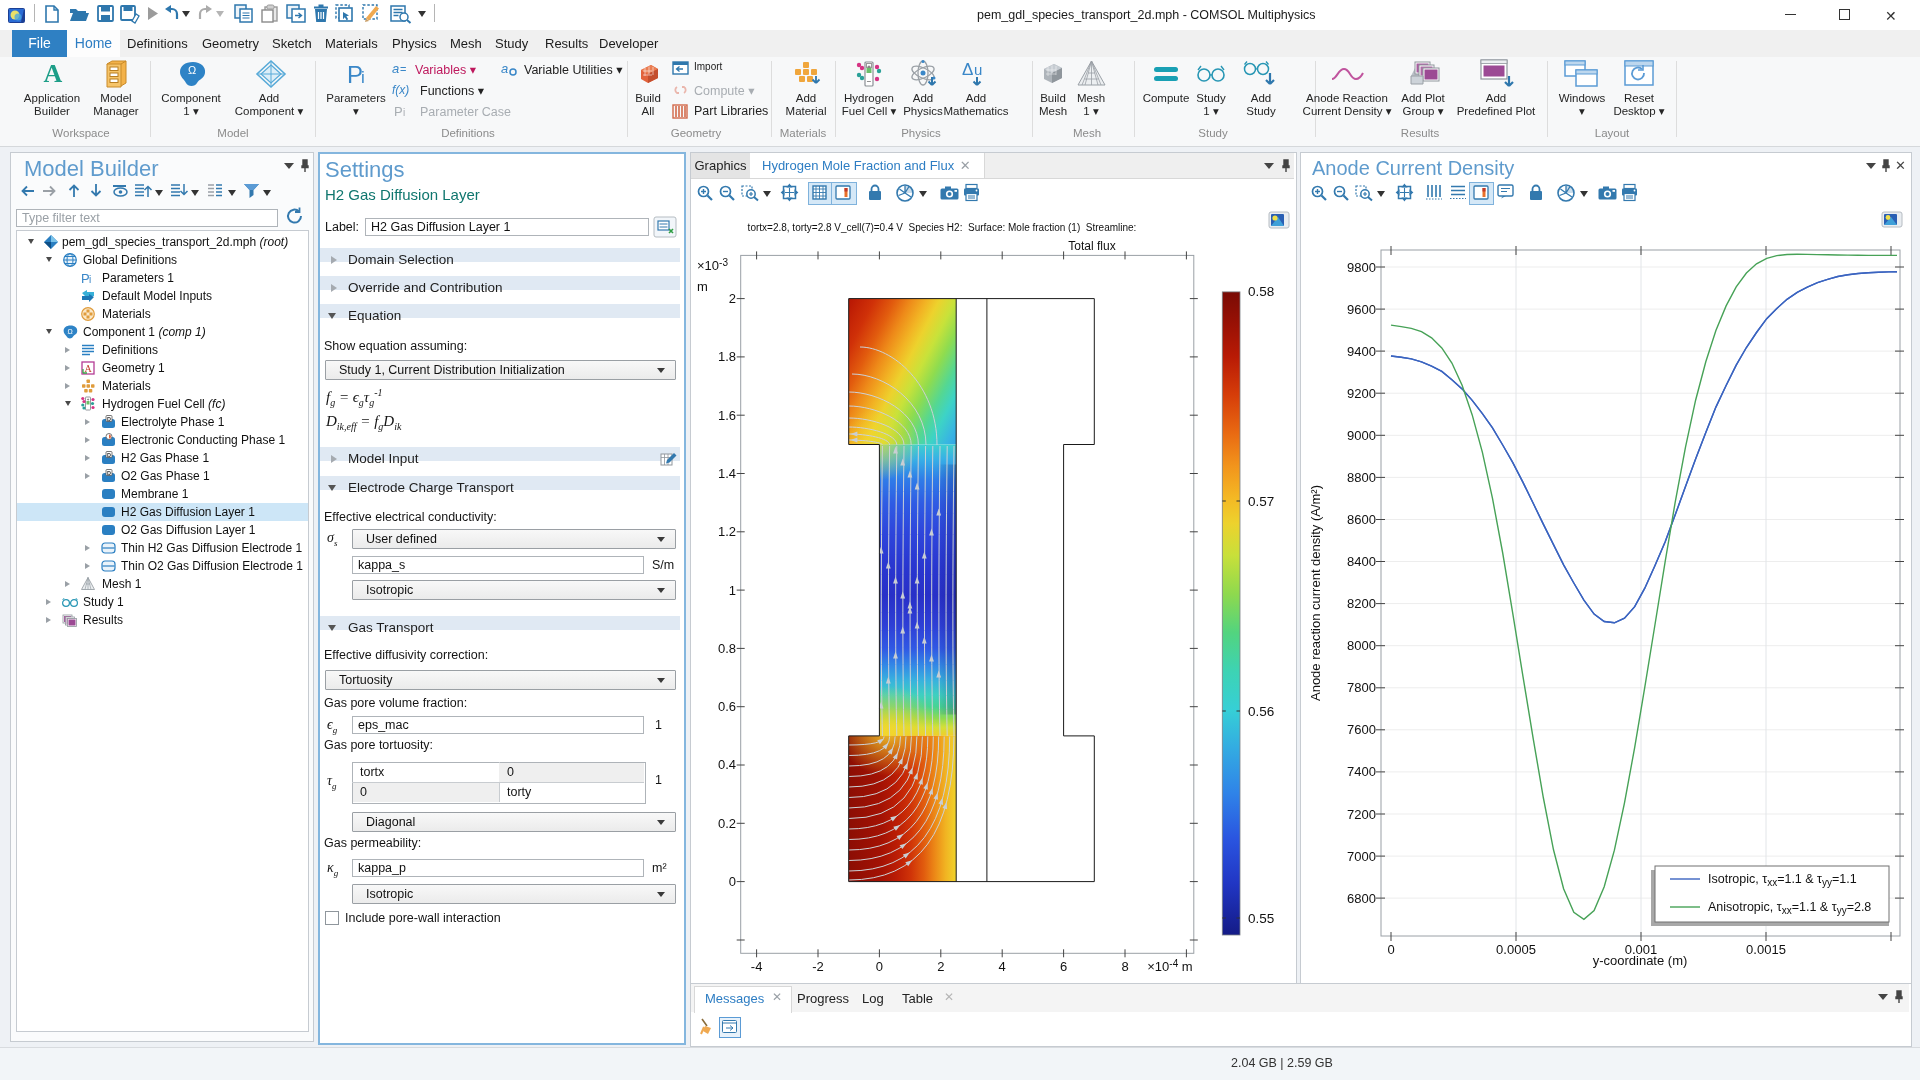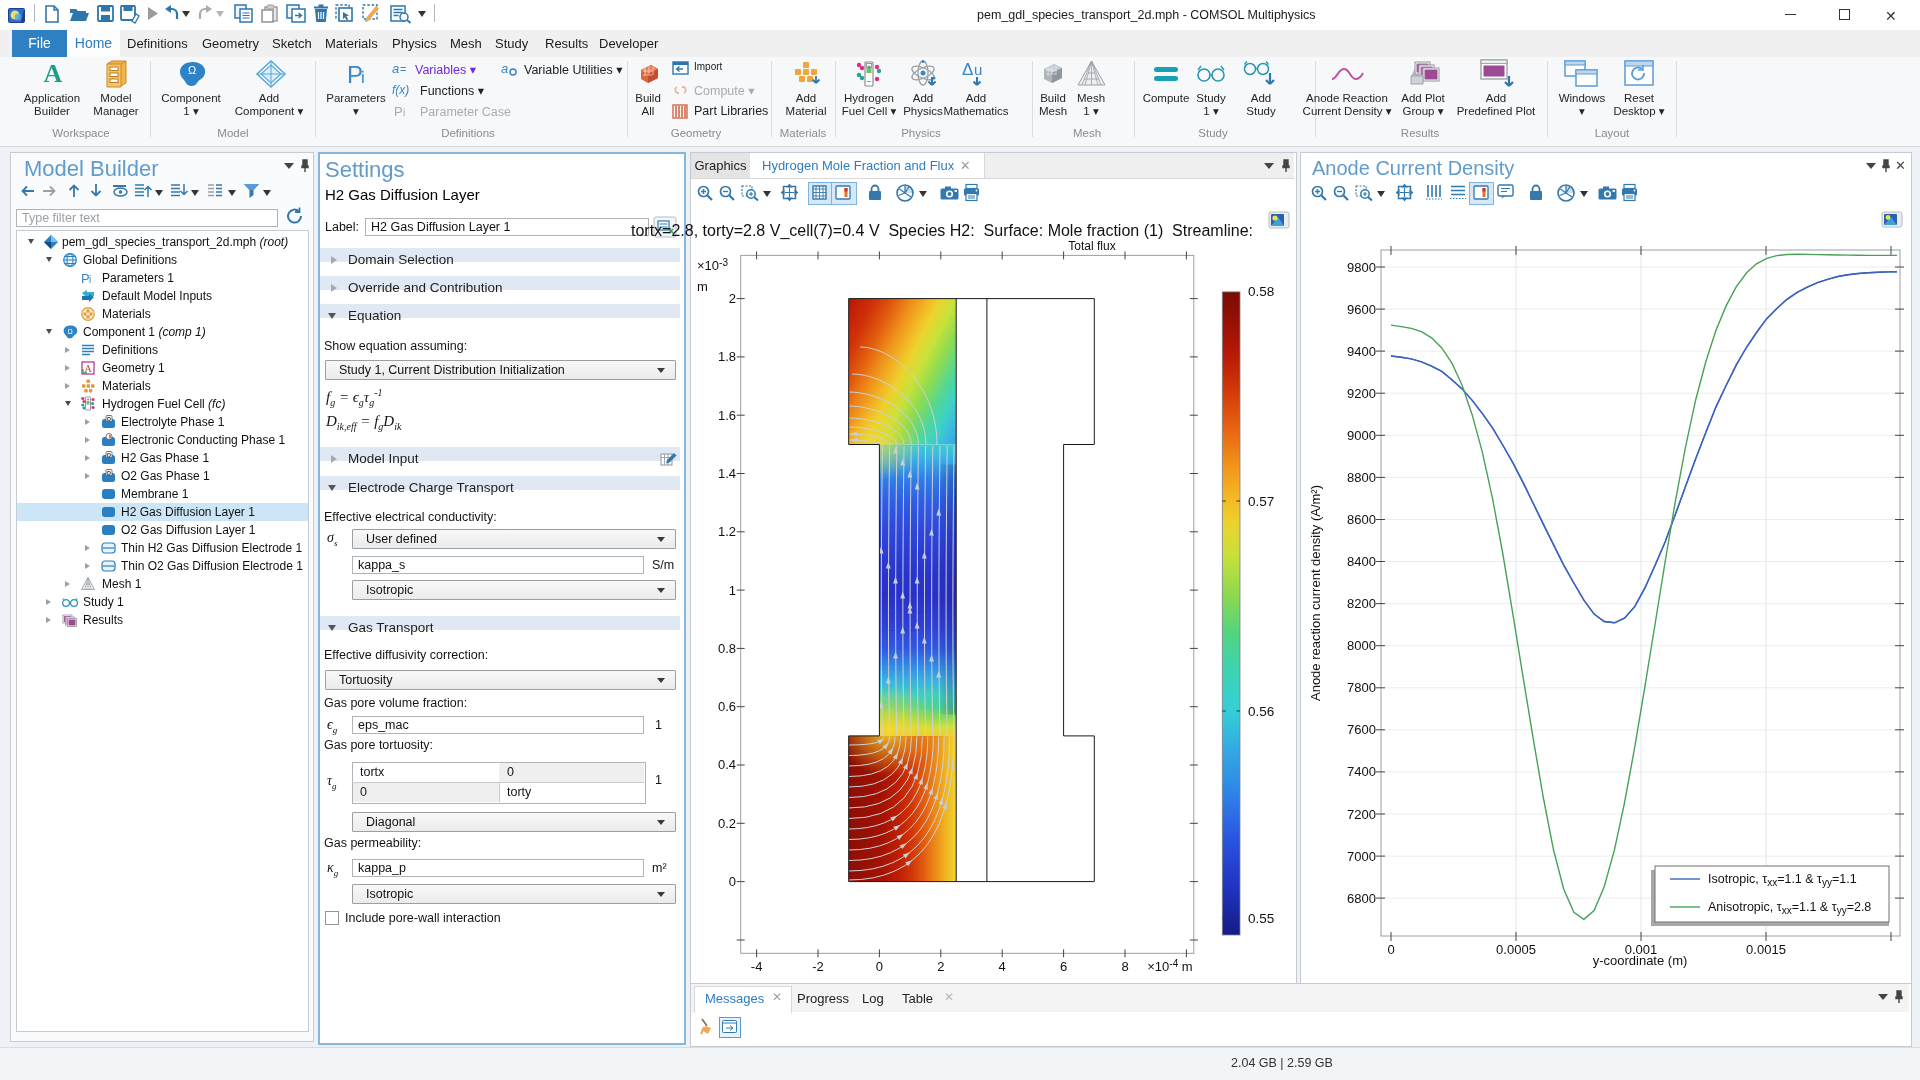--- a/index.html
+++ b/index.html
@@ -171,21 +171,21 @@
 
 <svg style="left:345px;top:62px" width="26" height="26" viewBox="0 0 26 26">
         <text x="2" y="21" font-size="24" fill="#3a87c8" font-family="Liberation Sans">P</text>
         <text x="16" y="21" font-size="17" fill="#3a87c8" font-family="Liberation Sans">i</text>
       </svg>
 <div class="rtxt" style="left:356px;top:92px;">Parameters<br>▾</div>
 <svg style="left:392px;top:62px" width="22" height="13" viewBox="0 0 22 13">
         <text x="0" y="11" font-size="13" font-style="italic" fill="#3a87c8" font-family="Liberation Sans">a</text>
         <text x="8" y="11" font-size="11" fill="#3a87c8" font-family="Liberation Sans">=</text>
       </svg>
-<div class="abs" style="left:415px;top:62px;font-size:12.5px;color:#6d28d9;">Variables ▾</div>
+<div class="abs" style="left:415px;top:62px;font-size:12.5px;color:#be185d;">Variables ▾</div>
 <svg style="left:392px;top:83px" width="26" height="13" viewBox="0 0 26 13">
         <text x="0" y="11" font-size="12" font-style="italic" fill="#3a87c8" font-family="Liberation Sans">f(x)</text>
       </svg>
 <div class="abs" style="left:420px;top:83px;font-size:12.5px;color:#222;">Functions ▾</div>
 <svg style="left:394px;top:105px" width="20" height="13" viewBox="0 0 20 13">
         <text x="0" y="11" font-size="13" fill="#a8adb2" font-family="Liberation Sans">P</text>
         <text x="9" y="11" font-size="10" fill="#a8adb2" font-family="Liberation Sans">i</text>
       </svg>
 <div class="abs" style="left:420px;top:105px;font-size:12.5px;color:#a8adb2;">Parameter Case</div>
 <svg style="left:501px;top:62px" width="22" height="14" viewBox="0 0 22 14">
@@ -635,21 +635,21 @@
         <rect x="4.5" y="5" width="7" height="6" fill="#b06ba8"></rect>
         <rect x="5.5" y="5.5" width="9" height="8" fill="#fff" stroke="#8f969c" stroke-width="0.8"></rect>
         <rect x="6.5" y="6.5" width="7" height="6" fill="#9c4a94"></rect>
       </svg>
 <span style="position:absolute;left:66px;">Results</span>
     </div>
 </div>
 
 <div class="panel" style="left:318px;top:152px;width:364px;height:889px;border:2px solid #84b6de;"></div>
 <div class="abs ptitle" style="left:325px;top:157px;">Settings</div>
-<div class="abs" style="left:325px;top:186px;font-size:15px;color:#000000;">H2 Gas Diffusion Layer</div>
+<div class="abs" style="left:325px;top:186px;font-size:15px;color:#0f766e;">H2 Gas Diffusion Layer</div>
 <div id="settings">
 <svg style="left:731px;top:163px" width="10" height="7" viewBox="0 0 10 7">
       <path d="M0 0 h10 l-5 6 z" fill="#2f80c3"></path>
     </svg>
 <svg style="left:747px;top:159px" width="10" height="14" viewBox="0 0 10 14">
       <path d="M3 1 h4 v6 h-4 z M2 7 h6 v1.5 h-6 z M5 8 v5" stroke="#444" stroke-width="1.4" fill="#444"></path>
     </svg>
 <div class="lbl" style="left:325px;top:220px;">Label:</div>
 <div class="inp" style="left:365px;top:218px;width:277px;">H2 Gas Diffusion Layer 1</div>
 <svg style="left:653px;top:216px" width="24" height="22" viewBox="0 0 24 22">
@@ -793,21 +793,21 @@
       <rect x="14.5" y="4" width="2.5" height="1.8" fill="#fff"></rect>
     </svg>
 <svg style="left:963px;top:184px" width="17" height="17" viewBox="0 0 17 17">
       <rect x="3" y="0.5" width="11" height="4" fill="#fff" stroke="#3379ae" stroke-width="1.2"></rect>
       <rect x="1" y="4.5" width="15" height="7" rx="1" fill="#3379ae"></rect>
       <rect x="3" y="9.5" width="11" height="7" fill="#fff" stroke="#3379ae" stroke-width="1.2"></rect>
       <path d="M5 12 h7 M5 14 h7" stroke="#3379ae" stroke-width="1"></path>
       <circle cx="13.5" cy="6.5" r="0.9" fill="#fff"></circle>
     </svg>
 
-<div class="abs" style="left:942px;top:222px;transform:translateX(-50%);white-space:nowrap;font-size:16px;color:#111;">tortx=2.8, torty=2.8 V_cell(7)=0.4 V&nbsp; Species H2:&nbsp; Surface: Mole fraction (1)&nbsp; Streamline:</div>
+<div class="abs" style="left:942px;top:222px;transform:translateX(-50%);white-space:nowrap;font-size:10px;color:#111;">tortx=2.8, torty=2.8 V_cell(7)=0.4 V&nbsp; Species H2:&nbsp; Surface: Mole fraction (1)&nbsp; Streamline:</div>
 <div class="abs" style="left:1052px;top:239px;width:80px;text-align:center;font-size:12px;color:#111;">Total flux</div>
 <svg style="left:1268px;top:211px" width="22" height="19" viewBox="0 0 22 19">
       <rect x="1" y="1" width="20" height="16" rx="2" fill="#e9edf1" stroke="#b6bcc2"></rect>
       <rect x="3" y="3" width="13" height="12" rx="1" fill="#2a5fb4"></rect>
       <path d="M3 15 L10 6 L16 15 Z" fill="#3fa0d8"></path>
       <circle cx="7" cy="7" r="2.6" fill="#f0e04a"></circle>
     </svg>
 
 <svg id="plotsvg" style="left:690px;top:250px" width="605" height="725" viewBox="0 0 605 725">
 <defs>

